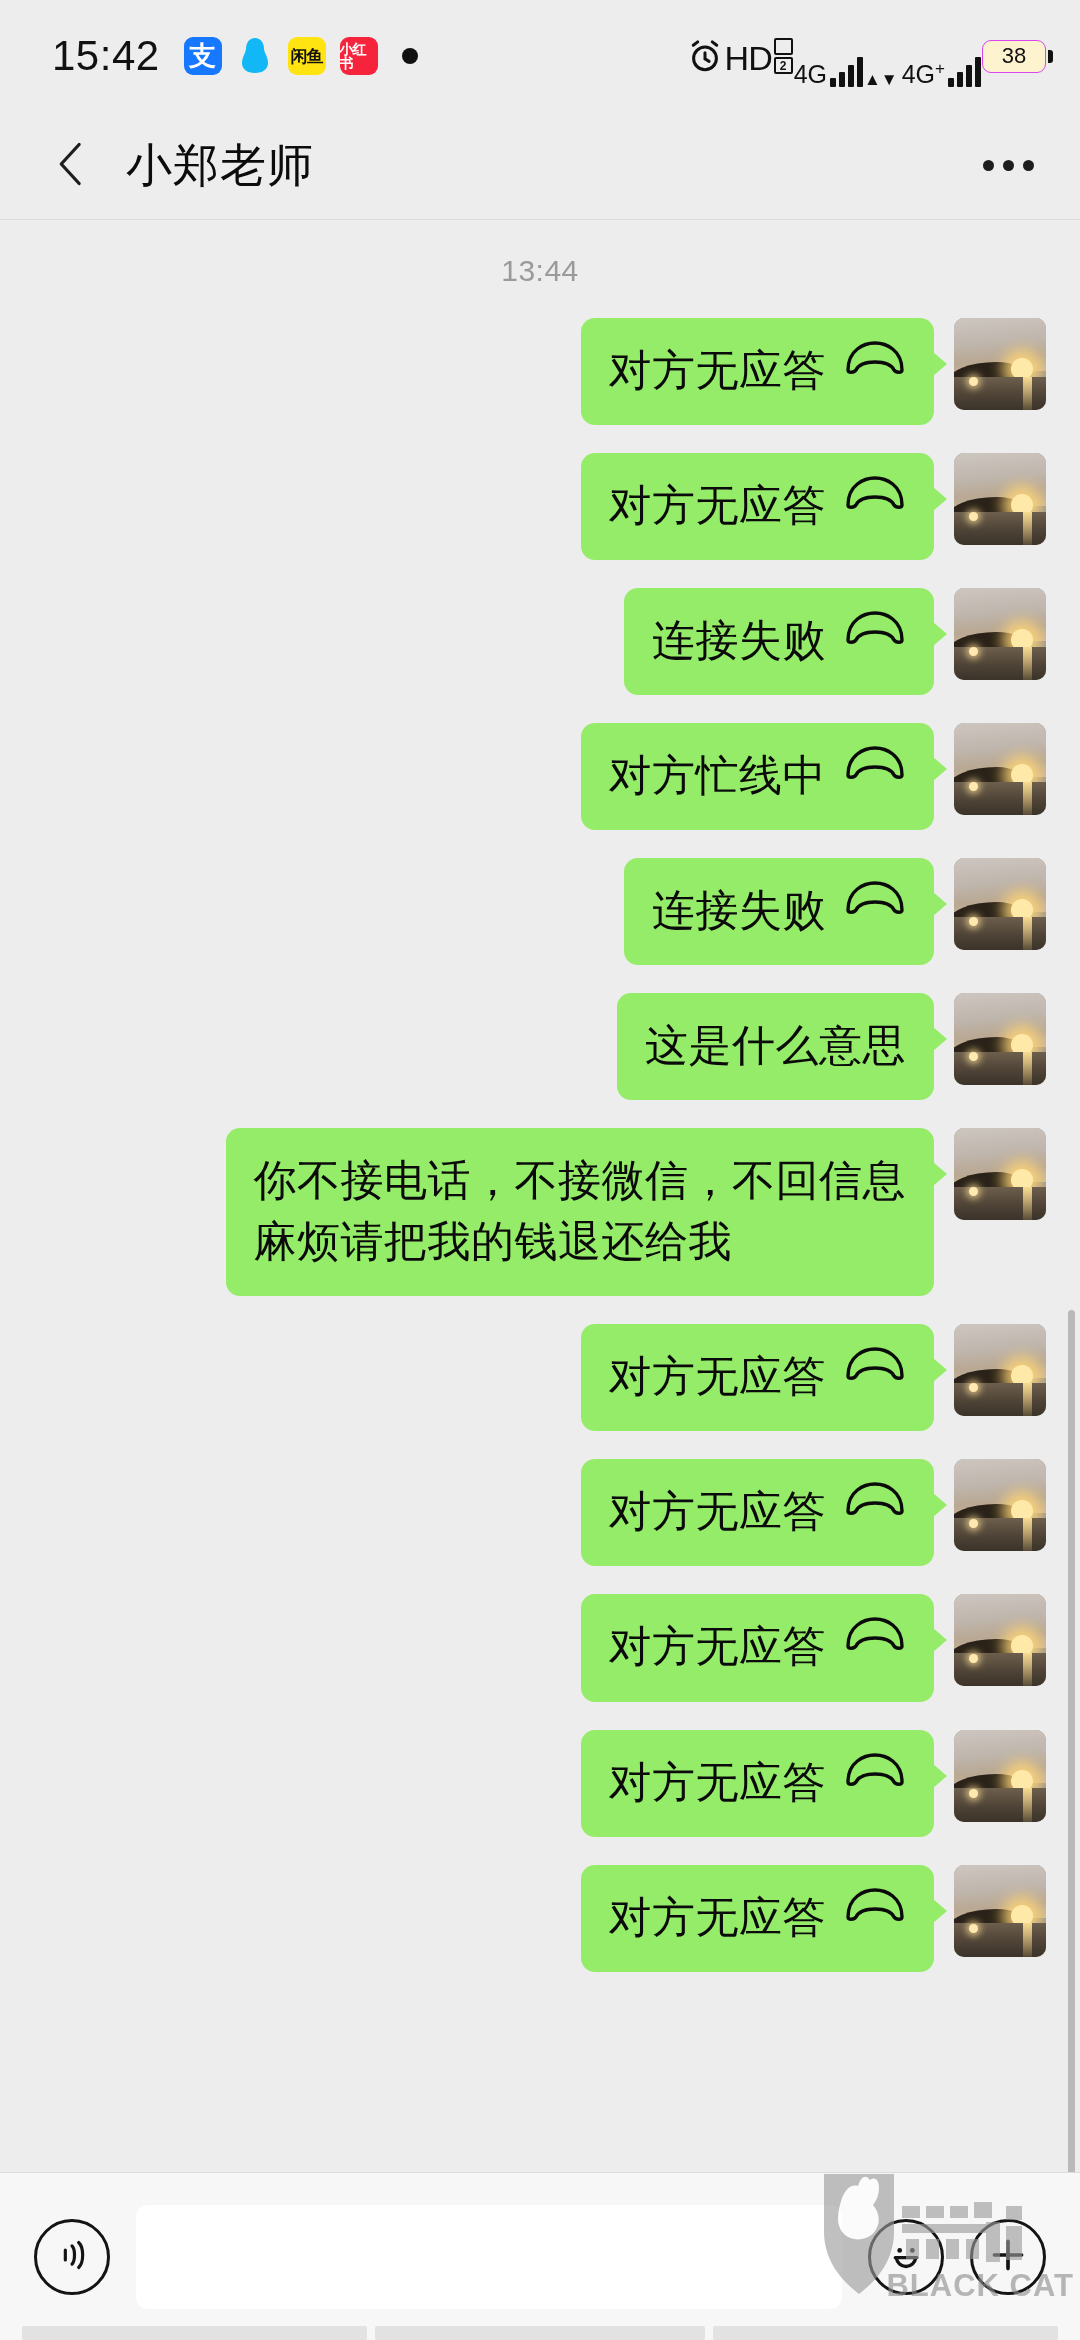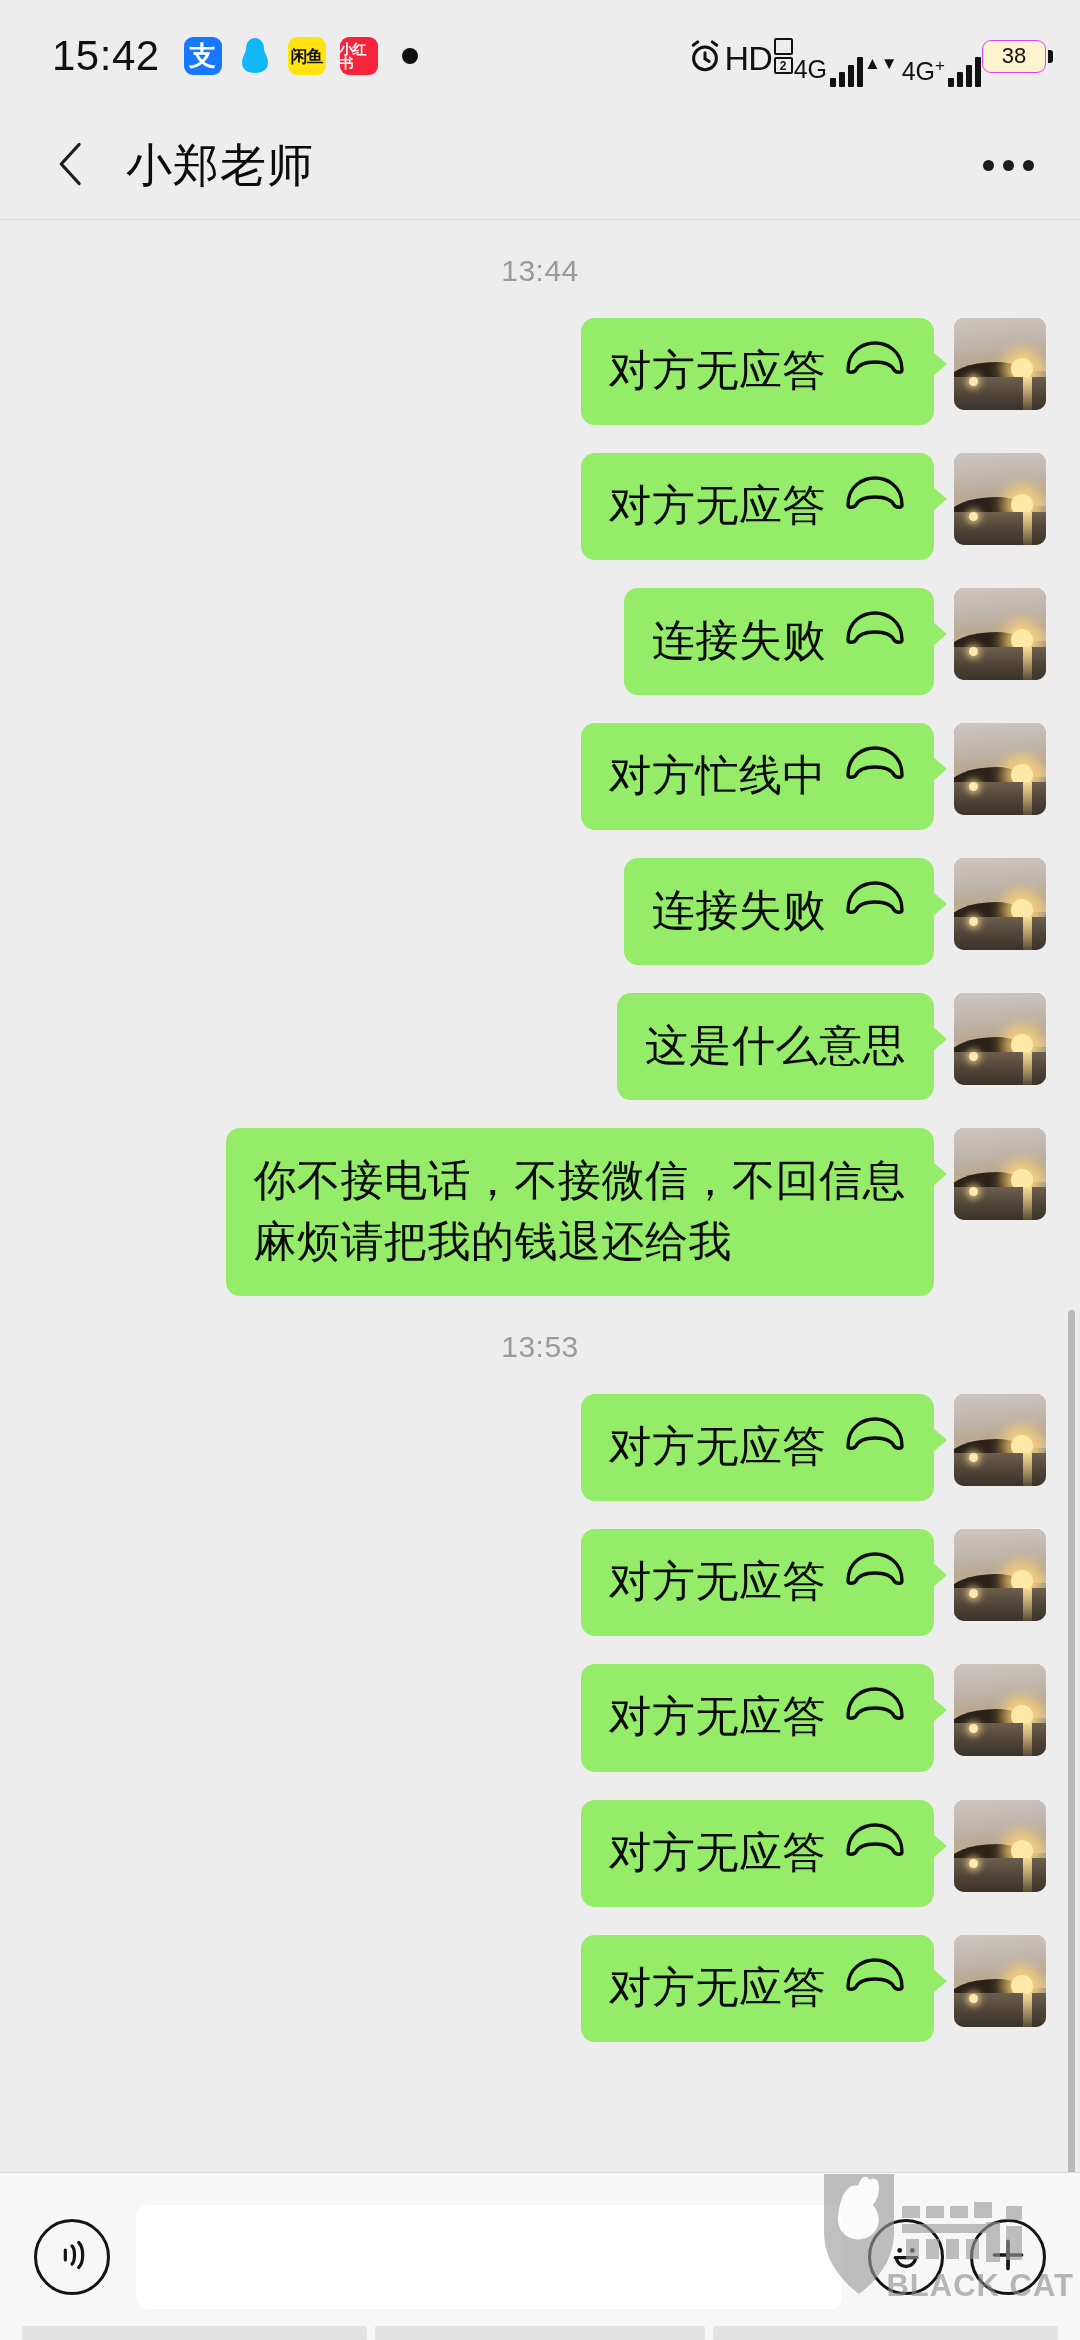--- a/index.html
+++ b/index.html
@@ -46,21 +46,21 @@
   }
   .sb-right svg { display: block; }
   .hd-wrap { display: flex; align-items: flex-end; gap: 2px; }
   .hd-text { font-size: 34px; font-weight: 500; color: #111; line-height: 0.95; letter-spacing: -1px;}
   .hd-sub { display: flex; flex-direction: column; gap: 2px; }
   .hd-box {
     width: 19px; height: 17px; border: 2.5px solid #111; border-radius: 2px;
     font-size: 12px; color: #111; display:flex; align-items:center; justify-content:center;
     font-weight: 700; line-height: 1;
   }
-  .sig-wrap { display: flex; align-items: flex-start; gap: 3px; margin-top: 32px; }
+  .sig-wrap { display: flex; align-items: flex-end; gap: 3px; margin-top: 32px; }
   .sig-label { font-size: 25px; color: #111; font-weight: 500; line-height: 1; position: relative; }
   .sig-label sup { font-size: 17px; }
   .bars { display: flex; align-items: flex-end; gap: 3px; height: 30px; }
   .bars i { width: 6px; background: #111; border-radius: 1px; display: block; }
   .bars i:nth-child(1){ height: 9px; }
   .bars i:nth-child(2){ height: 15px; }
   .bars i:nth-child(3){ height: 22px; }
   .bars i:nth-child(4){ height: 30px; }
   .updown { font-size: 17px; color: #111; line-height: 0.8; display:flex; flex-direction:column; margin-right:1px; }
   .battery {
@@ -440,21 +440,20 @@
           <div class="avatar">
             <div class="av-sky"></div>
             <div class="av-hill"></div>
             <div class="av-sun"></div>
             <div class="av-water"></div>
             <div class="av-refl"></div>
             <div class="av-glint"></div>
           </div>
         </div>
       </div>
-      <div class="timestamp">13:53</div>
       <div class="row">
         <div class="bubble-wrap">
           <div class="bubble">
             <div class="inner">
               <div class="txt">对方无应答</div>
               <span class="phone-icon">
                 <svg width="62" height="34" viewBox="0 0 62 34" fill="none" stroke="#0b0b0b" stroke-width="3.4" stroke-linecap="round" stroke-linejoin="round">
                   <path d="M4 30 C4 10 20 3 31 3 C42 3 58 10 58 30 C58 33 52 33 50 30 C48 26 44 22 31 22 C18 22 14 26 12 30 C10 33 4 33 4 30 Z"></path>
                 </svg>
               </span>

